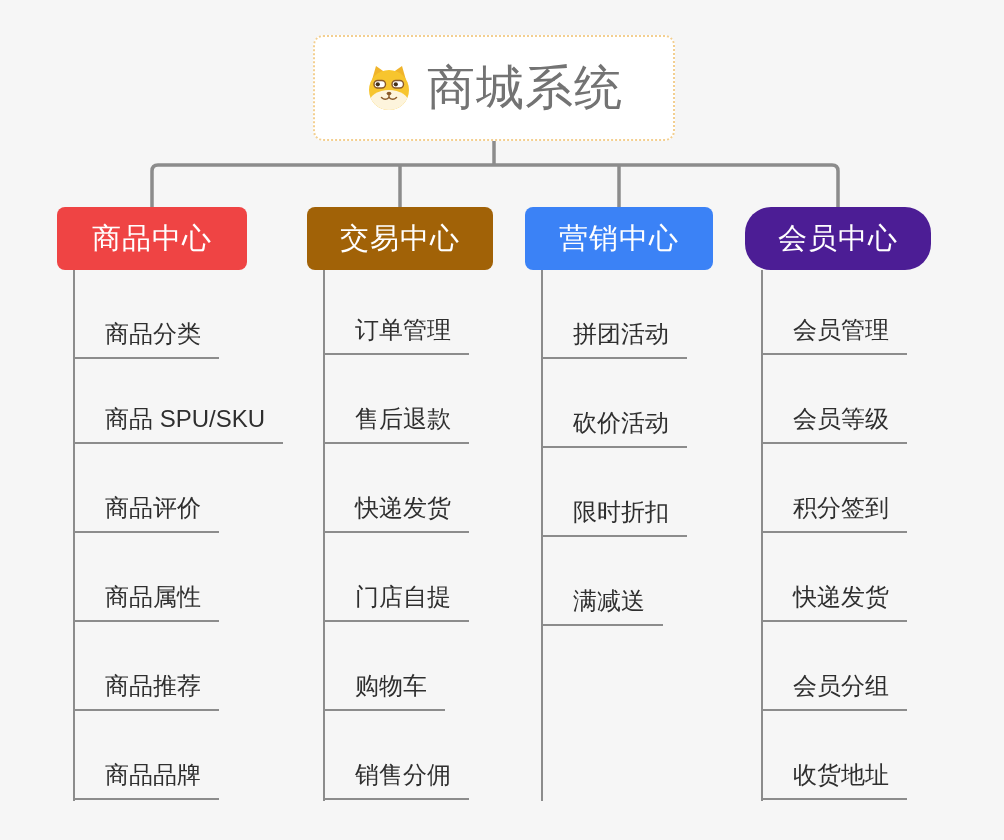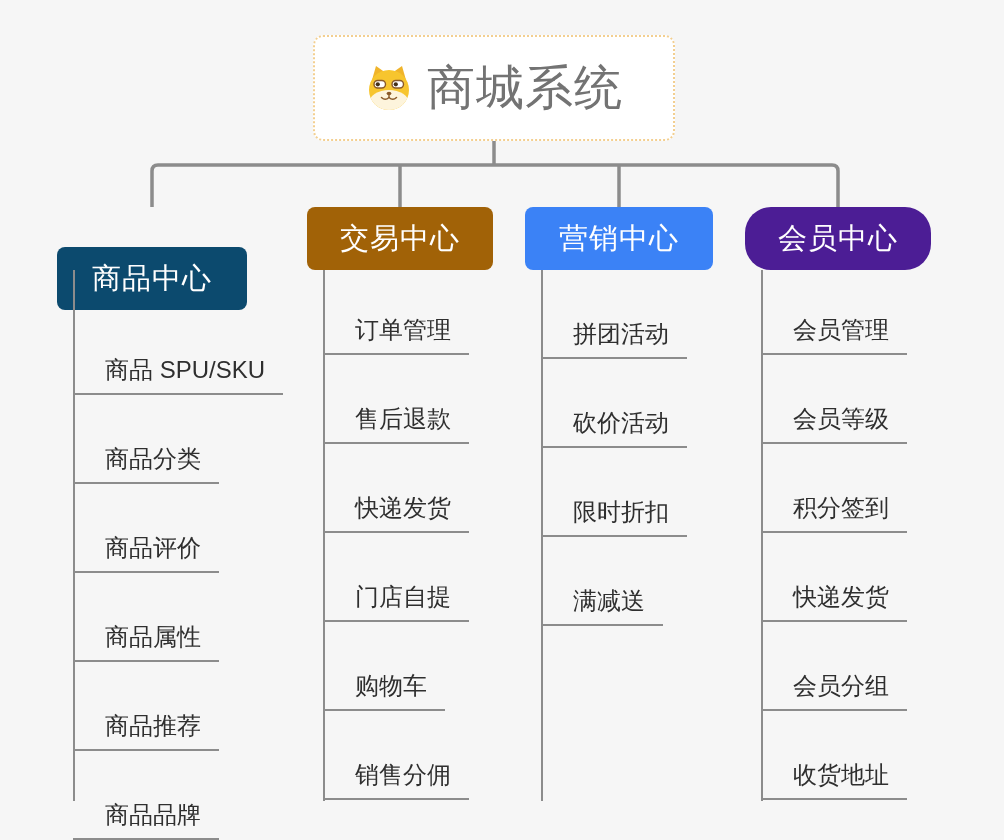--- a/index.html
+++ b/index.html
@@ -114,29 +114,29 @@
       <circle cx="12.8" cy="20.3" r="2.1" fill="#443018"></circle>
       <circle cx="30.8" cy="20.3" r="2.1" fill="#443018"></circle>
       <ellipse cx="24" cy="29.5" rx="2.4" ry="1.8" fill="#8a5a2a"></ellipse>
       <path d="M24 29.5 L24 33.5" stroke="#8a5a2a" stroke-width="1.4" stroke-linecap="round"></path>
       <path d="M16.5 33.5 Q20.2 37 24 33.5 Q27.8 37 31.5 33.5" stroke="#8a5a2a" stroke-width="1.5" fill="none" stroke-linecap="round"></path>
     </svg>
     <span class="root-title">商城系统</span>
   </div>
 
   <div class="branch-col c1">
-    <div class="branch-box" style="background: #0c4a6e; margin-top: 40px;">商品中心</div>
-    <div class="trunk"></div>
+    <div class="branch-box" style="background: #ef4444;">商品中心</div>
+    <div class="trunk"></div>
+    <div class="leaf">
+        <span class="leaf-label">商品分类</span>
+      </div>
     <div class="leaf first">
         <span class="leaf-label">商品 SPU/SKU</span>
       </div>
     <div class="leaf">
-        <span class="leaf-label">商品分类</span>
-      </div>
-    <div class="leaf">
         <span class="leaf-label">商品评价</span>
       </div>
     <div class="leaf">
         <span class="leaf-label">商品属性</span>
       </div>
     <div class="leaf">
         <span class="leaf-label">商品推荐</span>
       </div>
     <div class="leaf">
         <span class="leaf-label">商品品牌</span>

